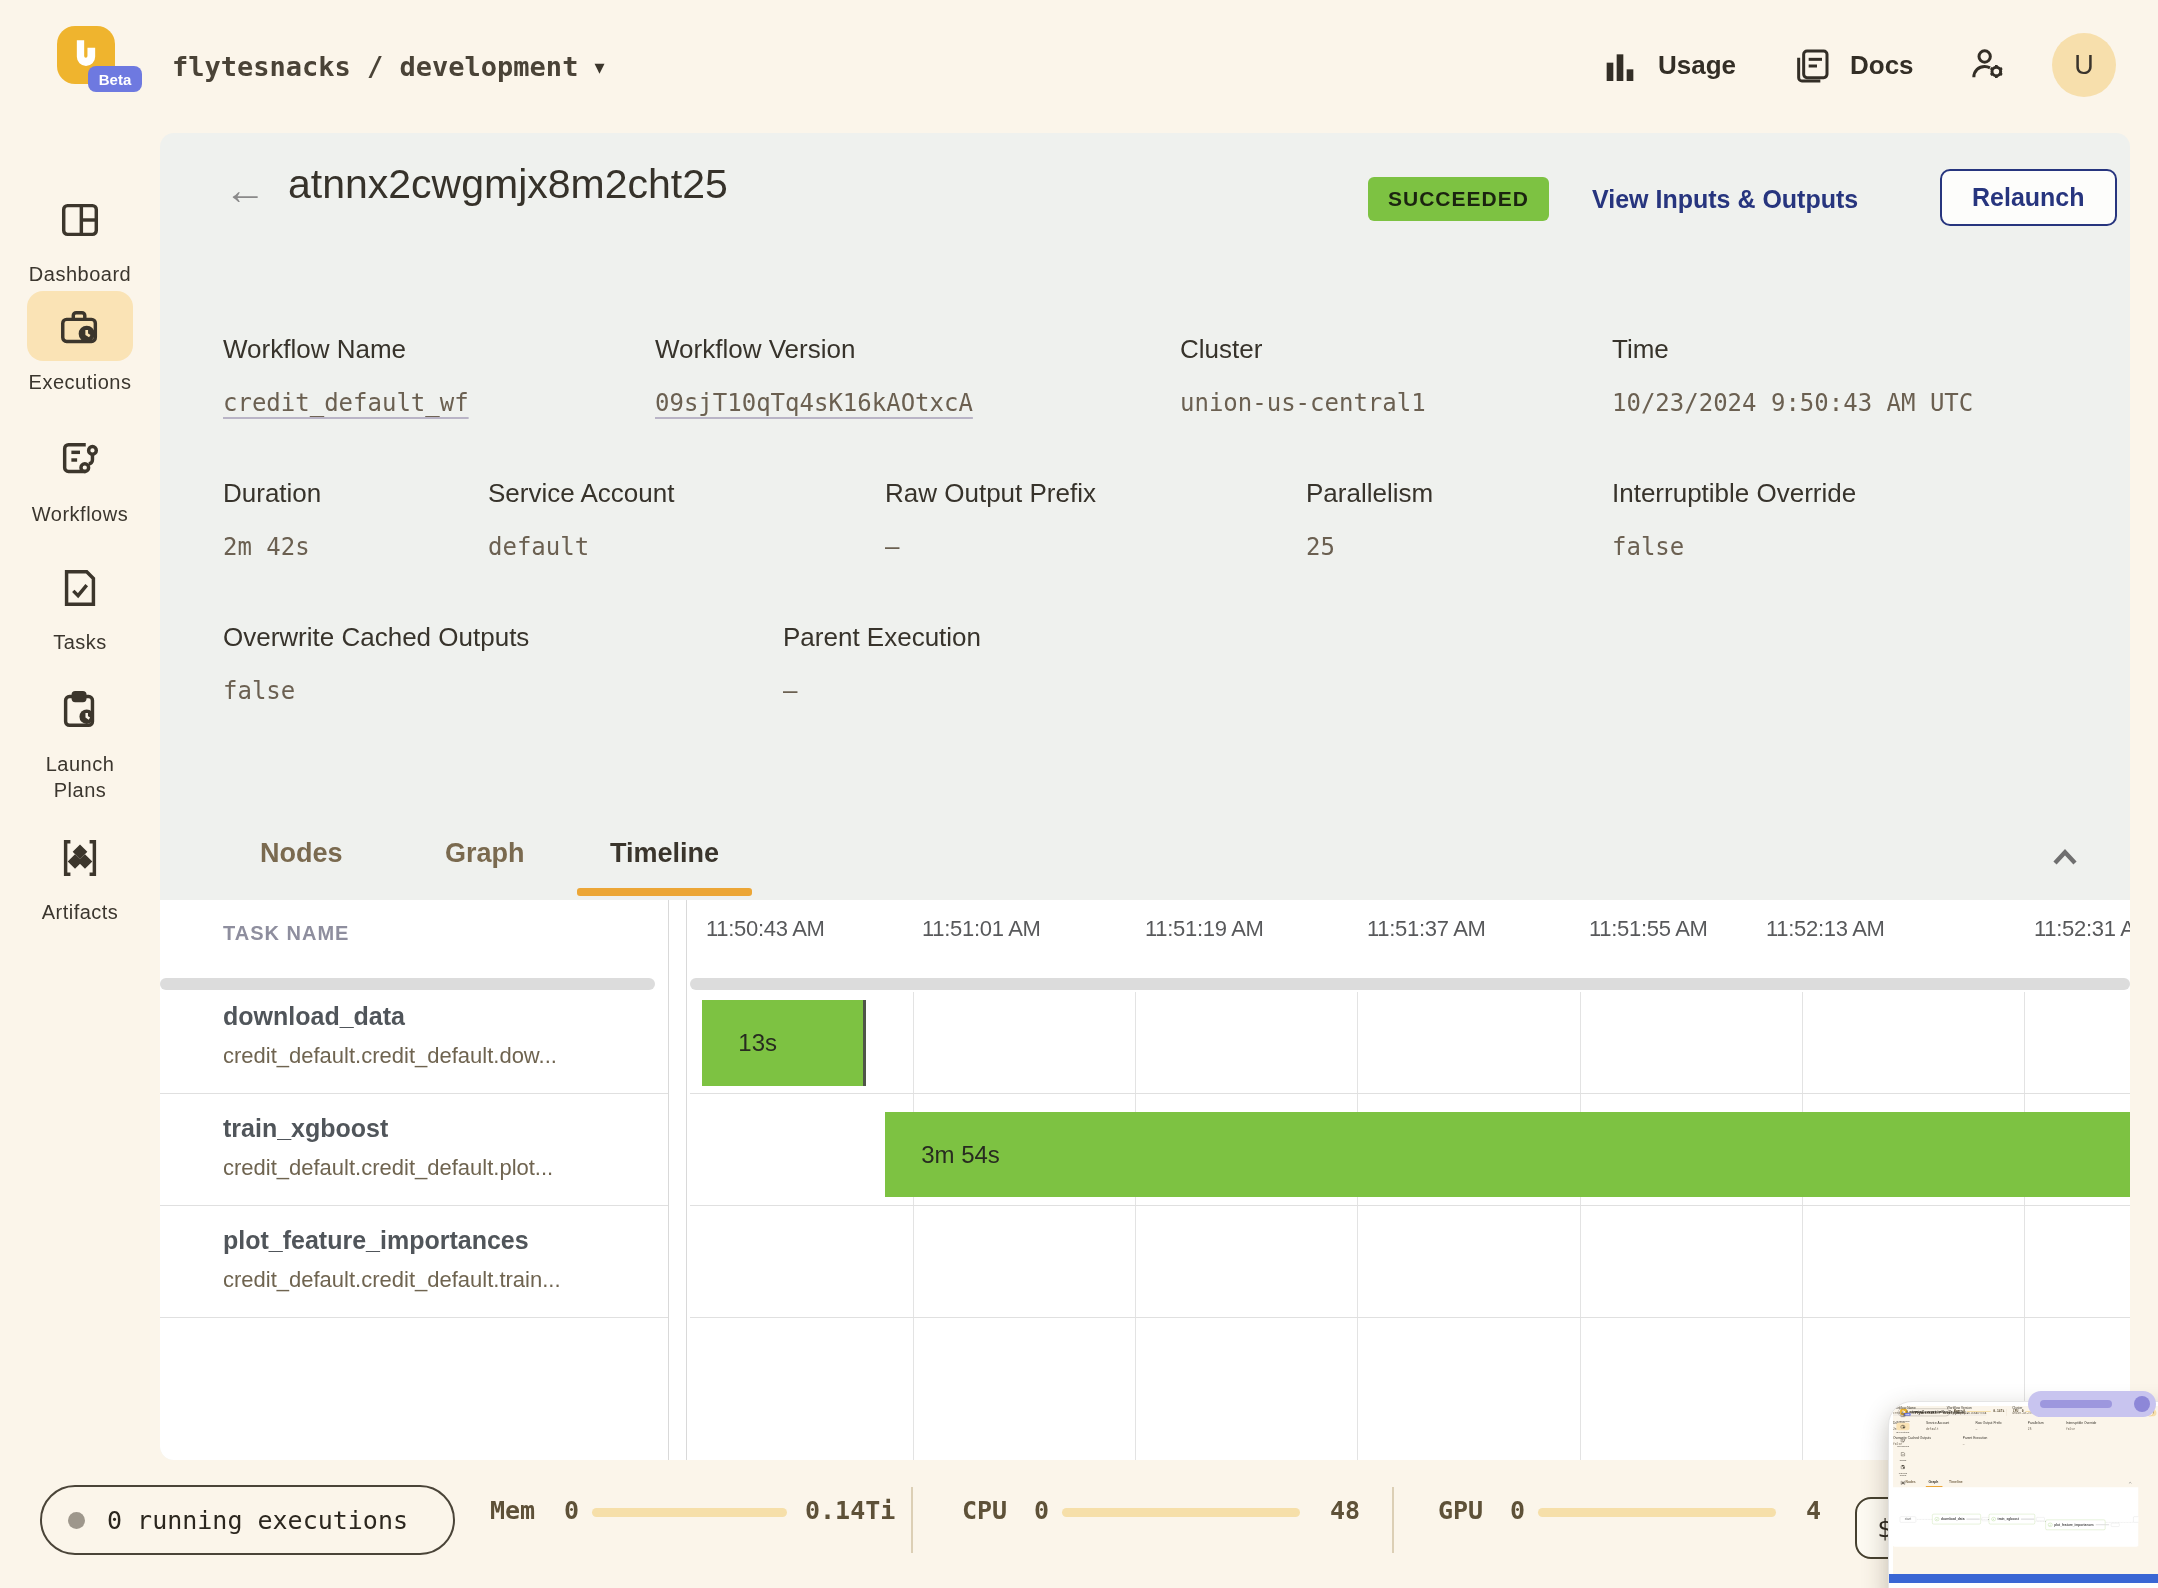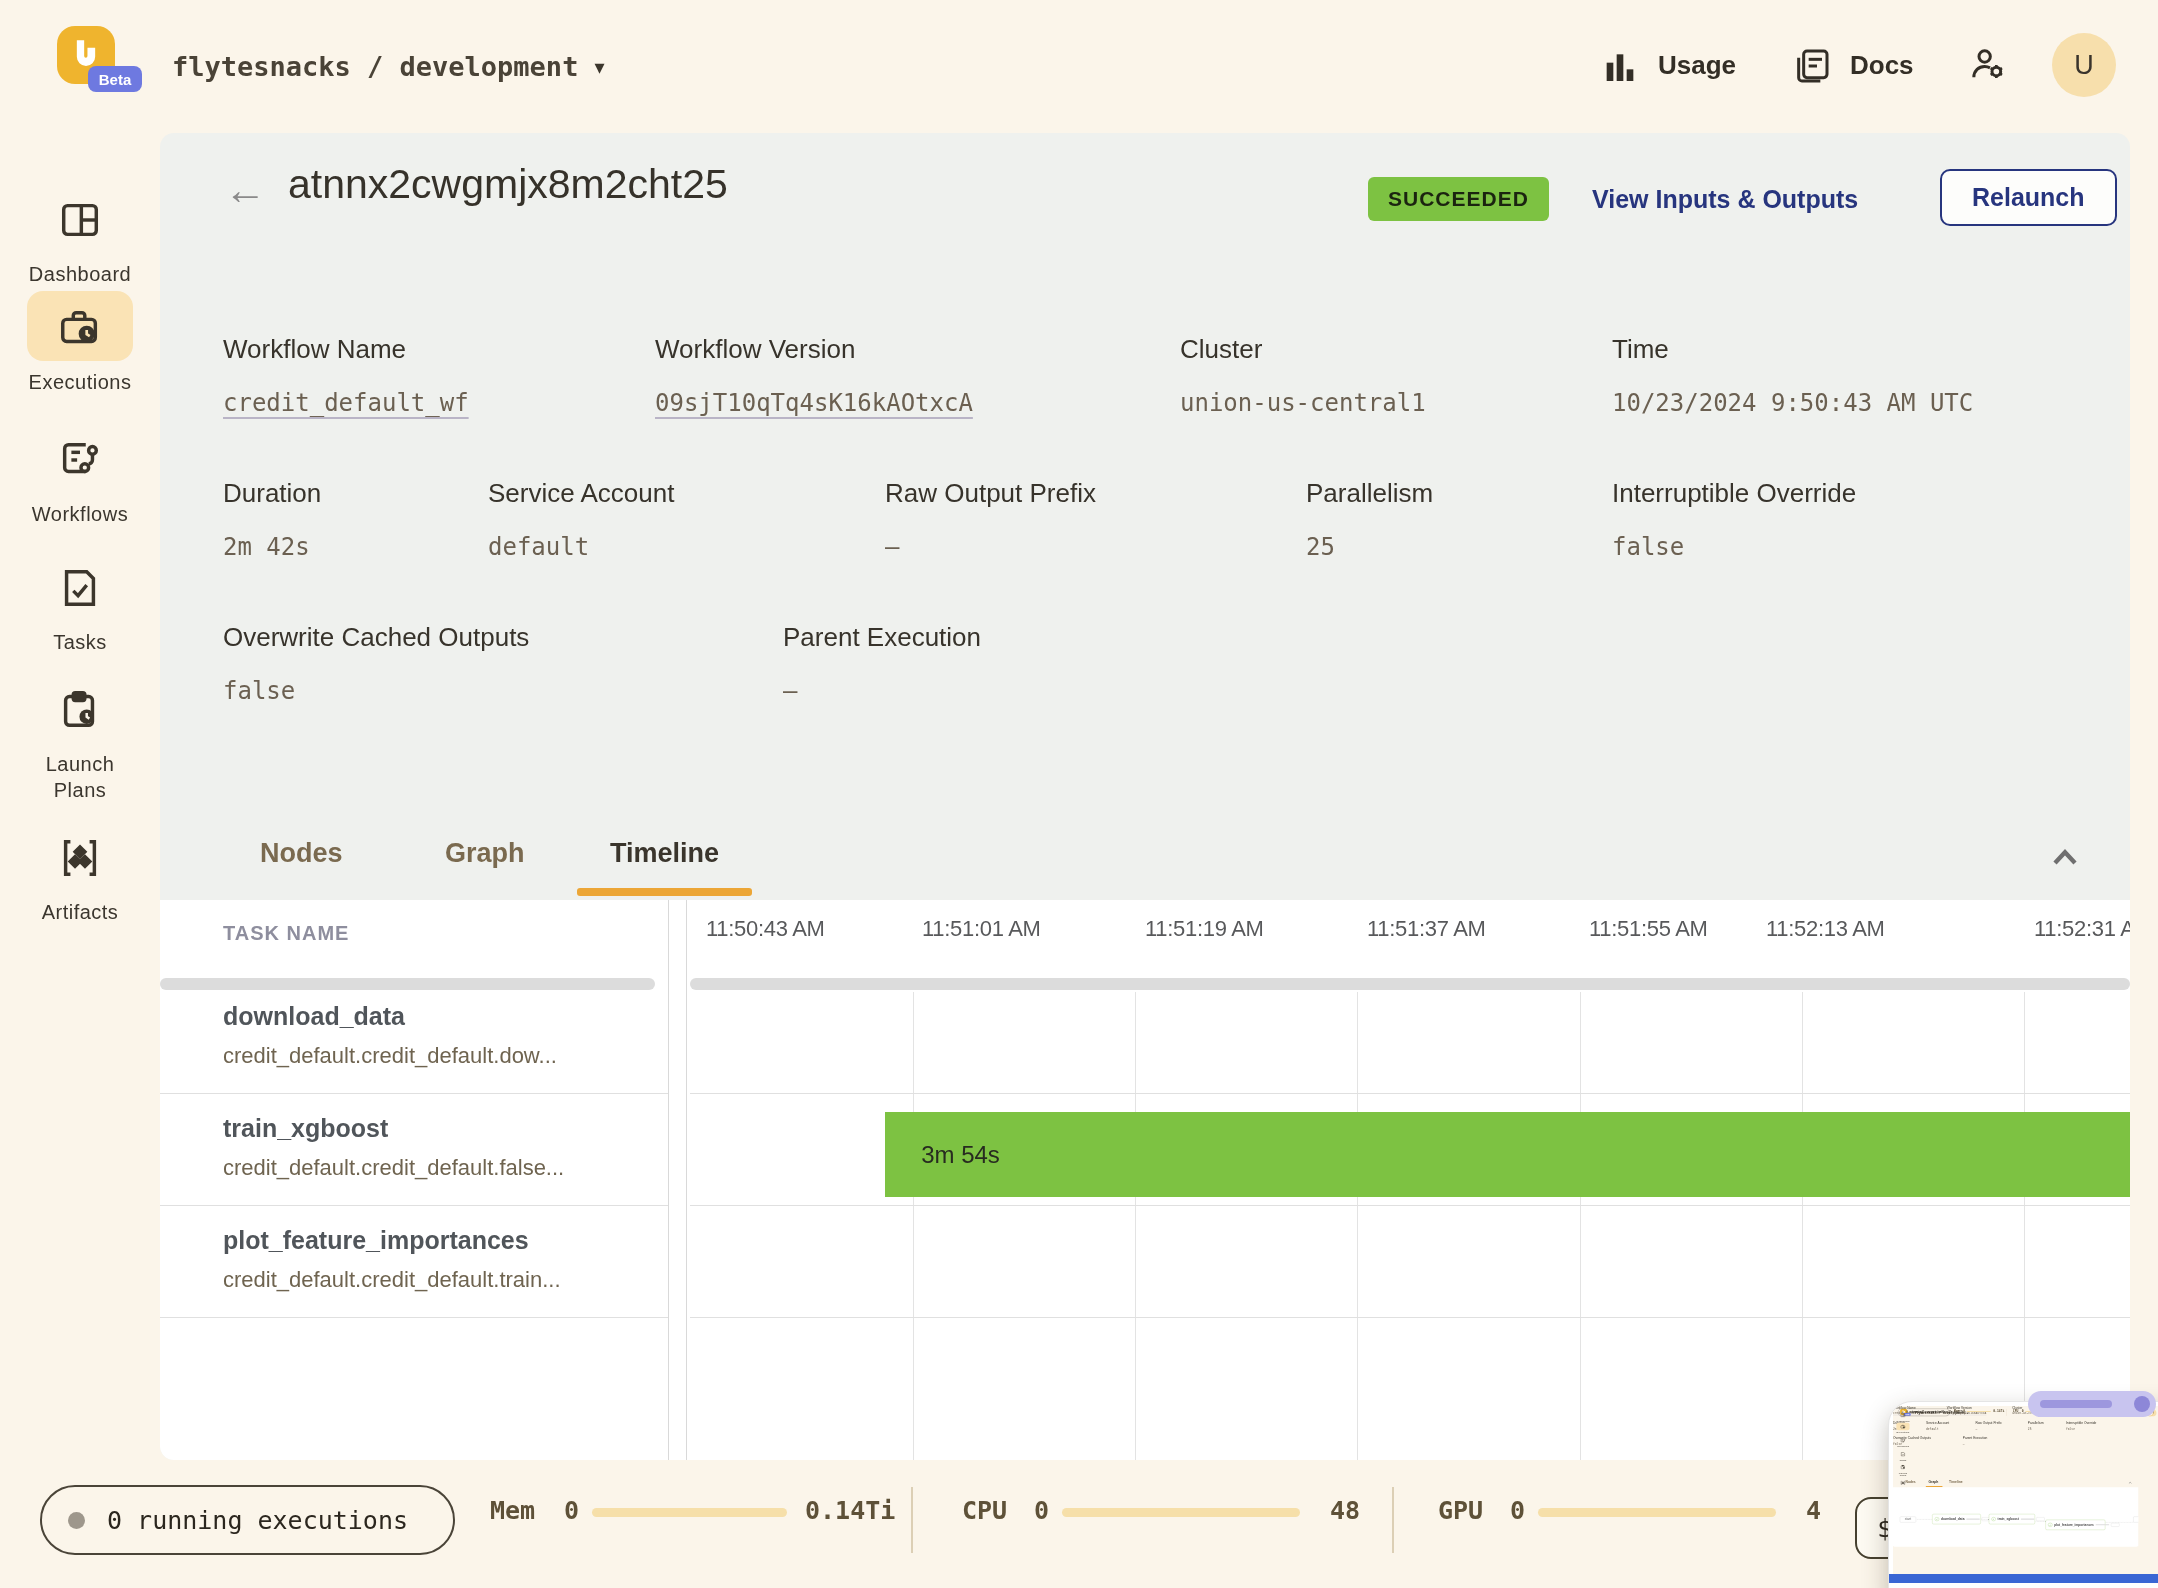--- a/index.html
+++ b/index.html
@@ -274,21 +274,21 @@
     <div class="hstrip" style="left:0;width:495px"></div>
     <div class="vdiv" style="left:508px"></div>
     <div class="vdiv" style="left:526px"></div>
 
     <div class="task-row" style="top:82px">
       <div class="task-name">download_data</div>
       <div class="task-path">credit_default.credit_default.dow...</div>
     </div>
     <div class="task-row" style="top:194px">
       <div class="task-name">train_xgboost</div>
-      <div class="task-path">credit_default.credit_default.false...</div>
+      <div class="task-path">credit_default.credit_default.plot...</div>
     </div>
     <div class="task-row" style="top:306px">
       <div class="task-name">plot_feature_importances</div>
       <div class="task-path">credit_default.credit_default.train...</div>
     </div>
     <div class="row-sep" style="top:193px;left:0;width:508px"></div>
     <div class="row-sep" style="top:305px;left:0;width:508px"></div>
     <div class="row-sep" style="top:417px;left:0;width:508px"></div>
 
     <div id="gantt-pane">
@@ -302,20 +302,23 @@
       <span class="tick" style="left:1344px">11:52:31 AM</span>
       <div class="vgrid" style="left:223px"></div>
         <div class="vgrid" style="left:445px"></div>
       <div class="vgrid" style="left:667px"></div>
         <div class="vgrid" style="left:890px"></div>
       <div class="vgrid" style="left:1112px"></div>
         <div class="vgrid" style="left:1334px"></div>
       <div class="row-sep" style="top:193px;left:0;right:0"></div>
       <div class="row-sep" style="top:305px;left:0;right:0"></div>
       <div class="row-sep" style="top:417px;left:0;right:0"></div>
+      <div class="gantt-bar edge" style="top: 100px; height: 86px; left: 12.35px; width: 160.55px; background: rgb(125, 194, 66);">
+        <span class="bar-label">13s</span>
+      </div>
       <div class="gantt-bar" style="top: 212px; height: 85px; left: 195.13px; width: 1407.9px; background: rgb(125, 194, 66);">
         <span class="bar-label">3m 54s</span>
       </div>
     </div>
   </div>
 </div>
 
 <div id="statusbar">
   <div class="run-pill">
     <span class="run-dot"></span>

